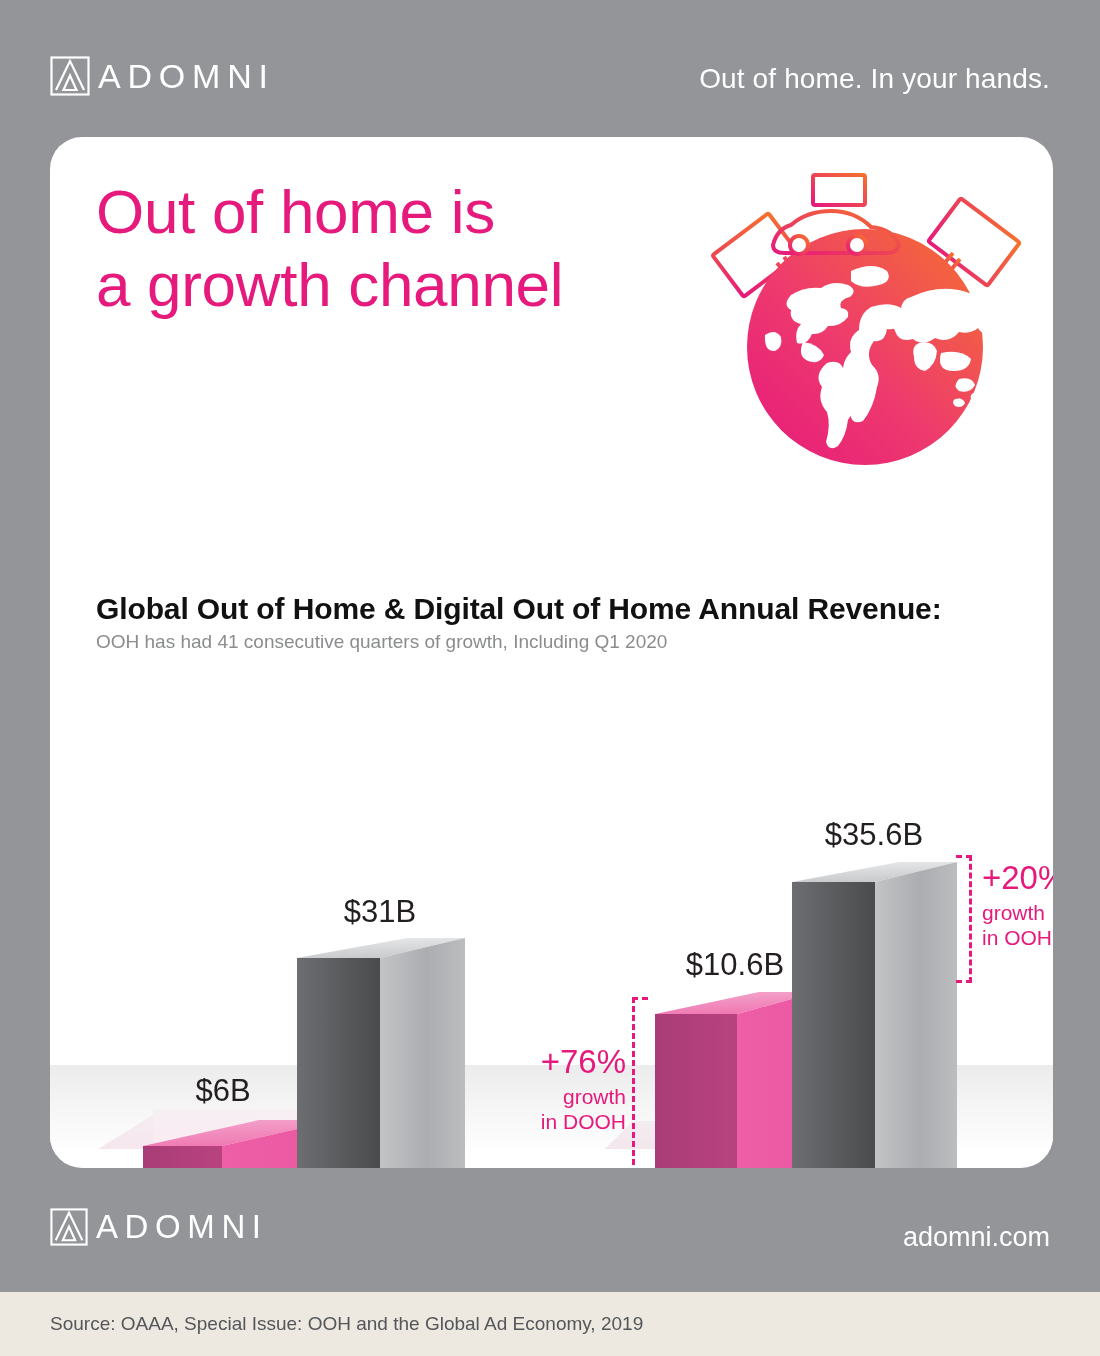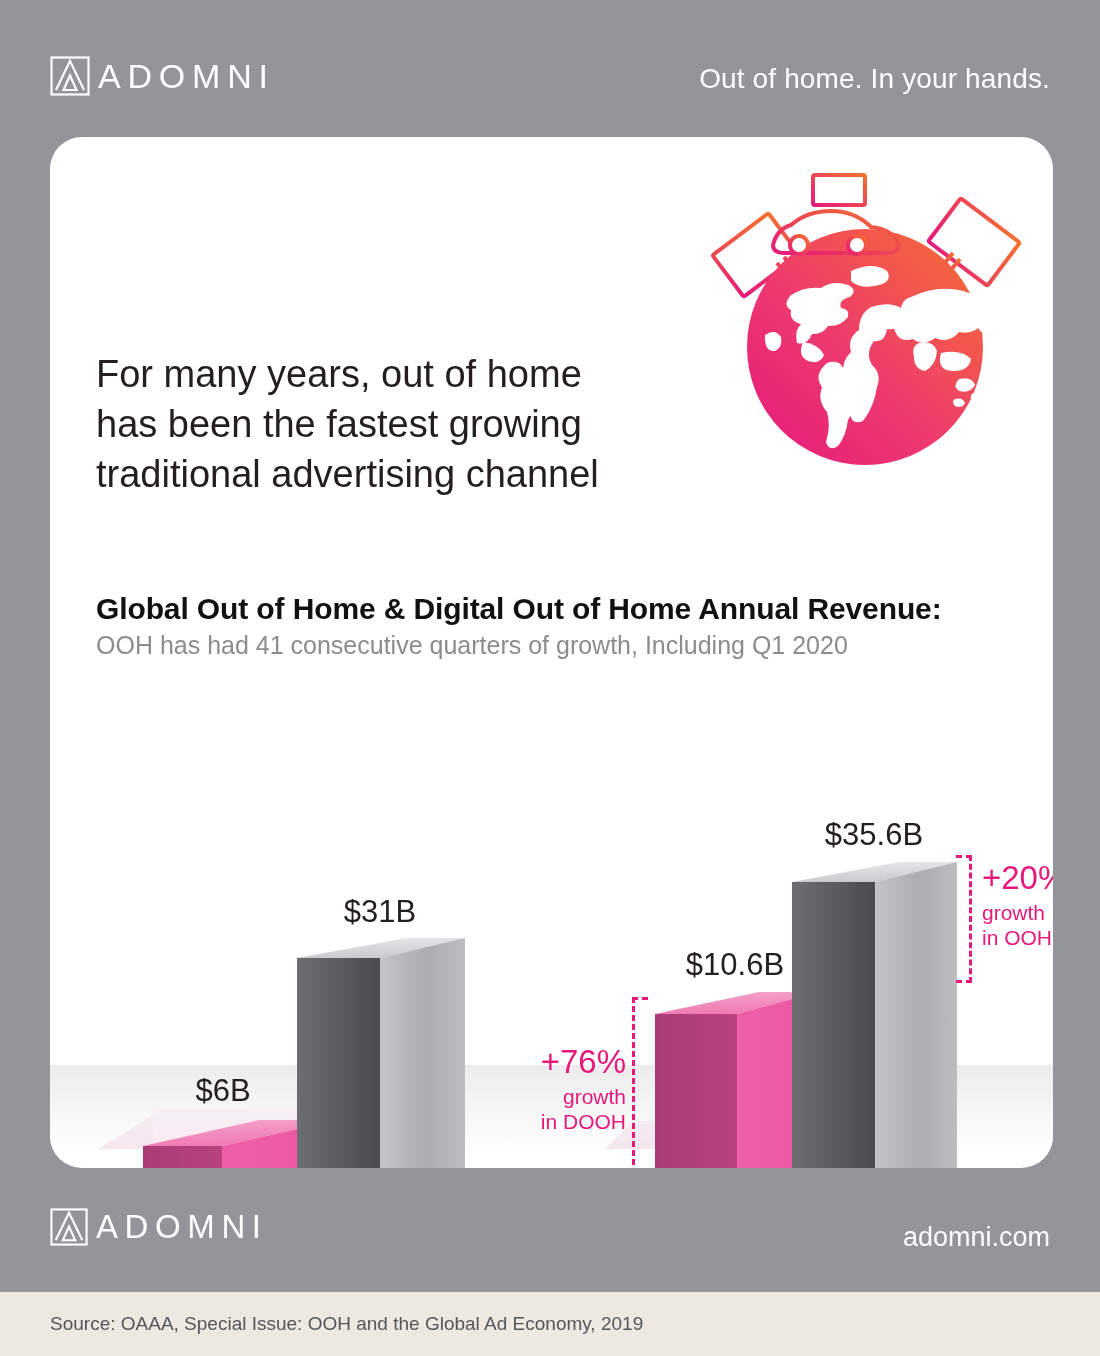--- a/index.html
+++ b/index.html
@@ -74,21 +74,21 @@
   }
 
   
   #chart-title {
     position: absolute; left: 46px; top: 455px;
     color: #111111; font-size: 30px; font-weight: 700;
     letter-spacing: -0.004em; white-space: nowrap;
   }
   #chart-subtitle {
     position: absolute; left: 46px; top: 494px;
-    color: #8A8C8E; font-size: 25px; font-weight: 400;
+    color: #8A8C8E; font-size: 19px; font-weight: 400;
     white-space: nowrap;
     text-align: right;
   }
 
   #plot {
     position: absolute; left: 0; top: 520px;
     width: 1003px; height: 510px;
   }
 
   
@@ -173,23 +173,22 @@
           <path d="M13.5 34 L20 19.5 L26.5 34 Z" fill="none" stroke="#ffffff" stroke-width="2.2" stroke-linejoin="miter"></path>
         </svg>
       </span>
       <span class="logo-word">ADOMNI</span>
     </div>
     <div id="header-tagline">Out of home. In your hands.</div>
   </div>
 
   <div id="card">
 
-    <div id="subhead">For many years, out of home
-has been the fastest growing
-traditional advertising channel</div>
+    <div id="headline">Out of home is
+a growth channel</div>
 
     <div id="globe-art">
       <svg width="320" height="330" viewBox="0 0 320 330" aria-hidden="true">
         <defs>
           <linearGradient id="gGlobe" x1="0" y1="1" x2="1" y2="0">
             <stop offset="0%" stop-color="#E6197C"></stop>
             <stop offset="45%" stop-color="#EE3A6E"></stop>
             <stop offset="100%" stop-color="#F5712E"></stop>
           </linearGradient>
           <linearGradient id="gStroke" x1="0" y1="1" x2="1" y2="0">

